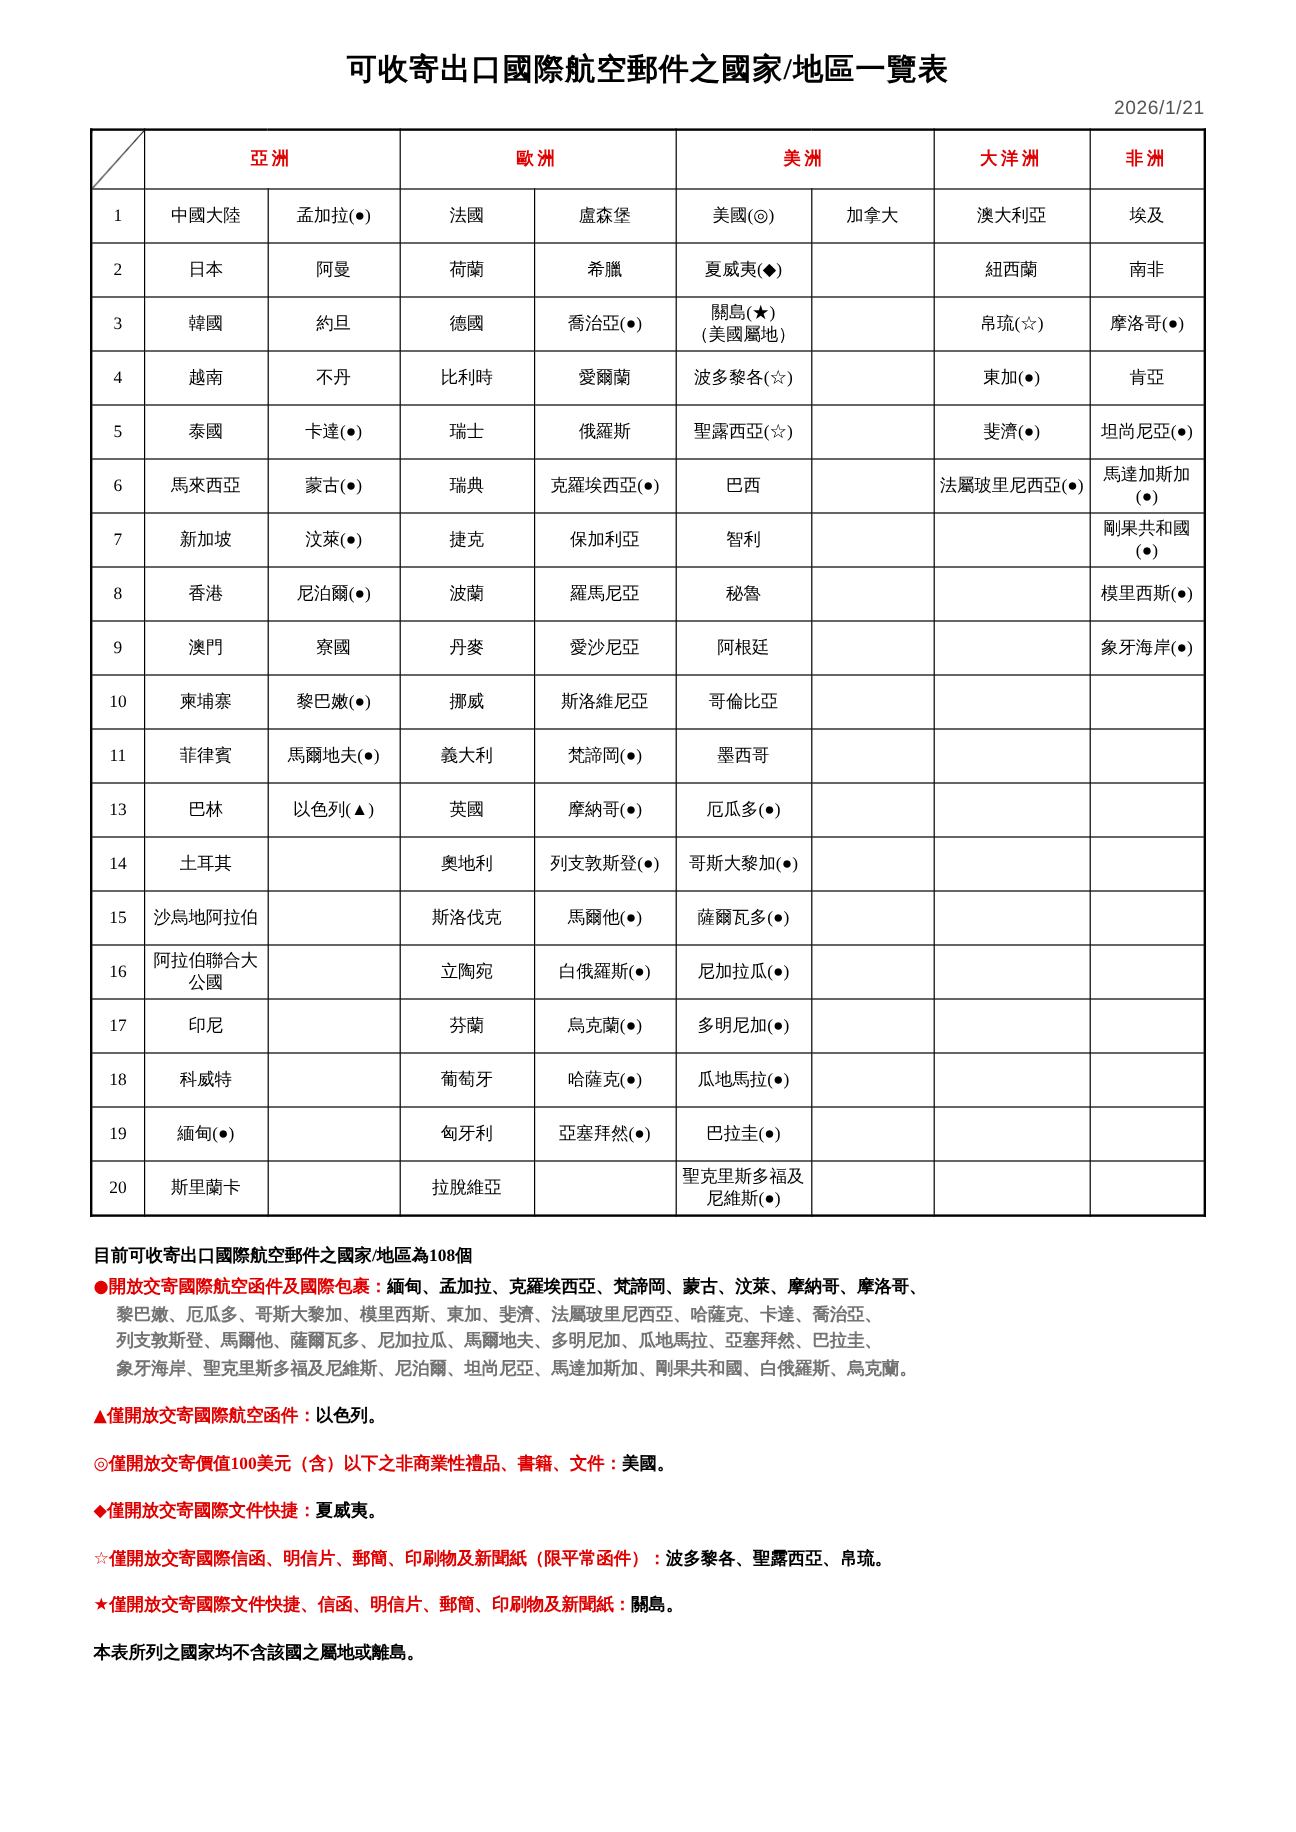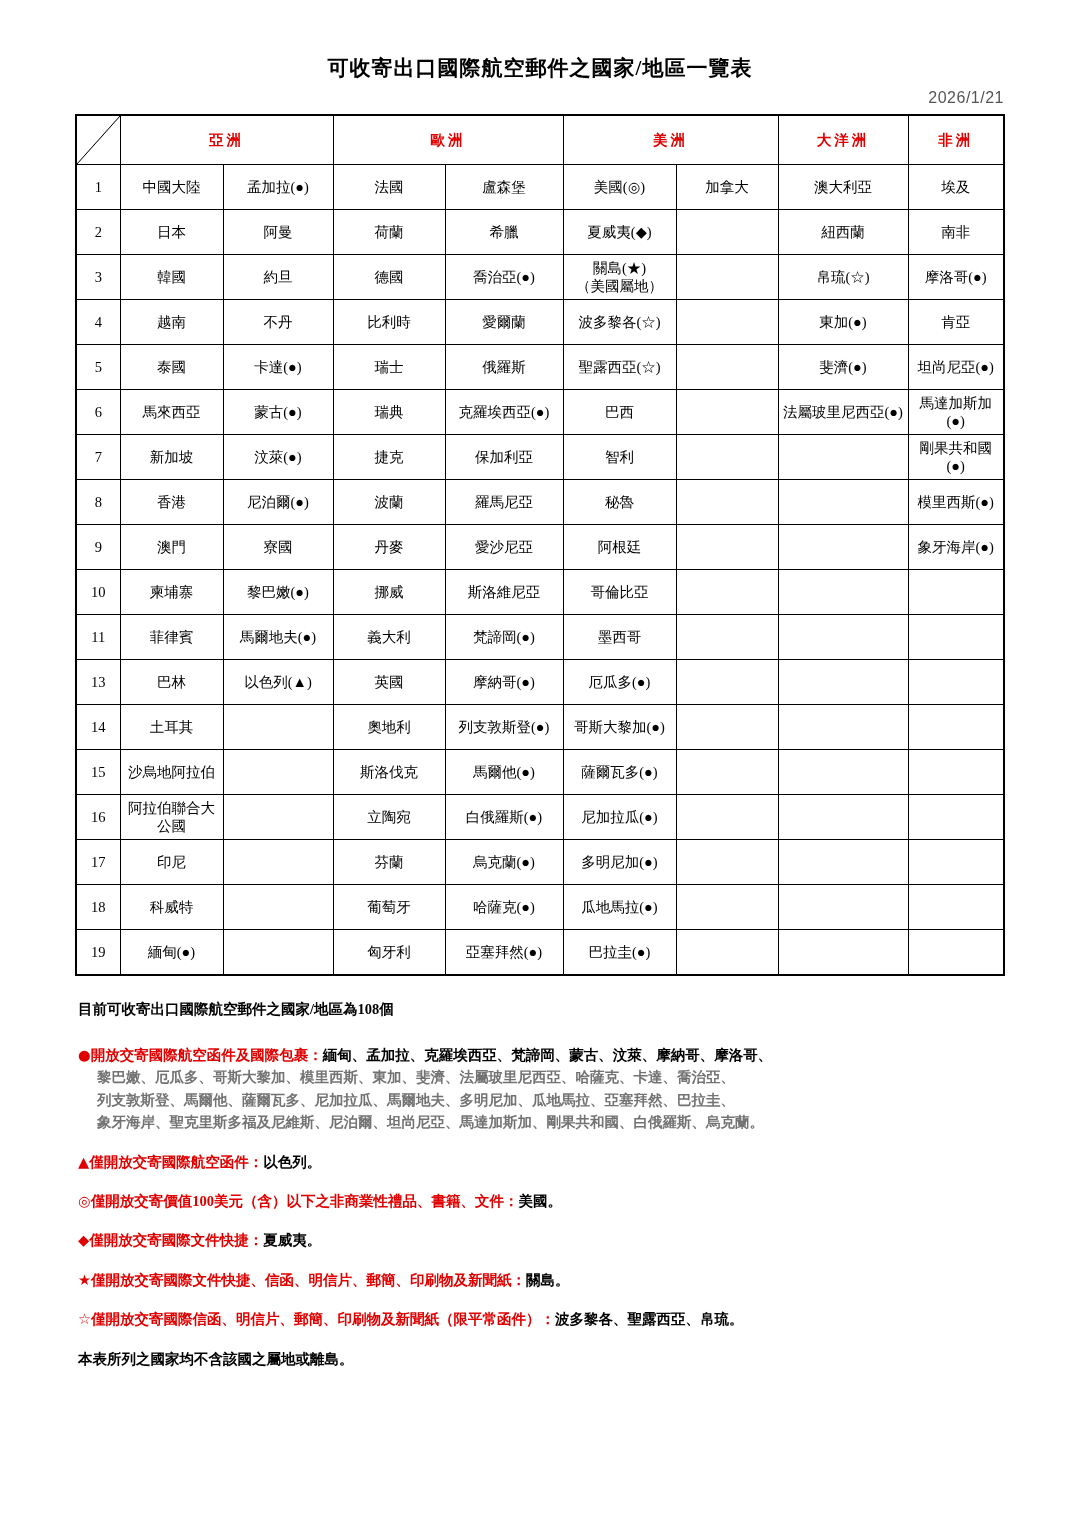--- a/index.html
+++ b/index.html
@@ -16,24 +16,24 @@
     overflow: hidden;
   }
   .page {
     width: 1080px;
     height: 1527px;
     position: relative;
     box-sizing: border-box;
   }
   .doc-title {
     text-align: center;
-    font-size: 21px;
+    font-size: 25px;
     font-weight: bold;
     letter-spacing: 1px;
-    padding-top: 56px;
+    padding-top: 44px;
     line-height: 1.2;
     font-family: "Liberation Serif", "DejaVu Serif", serif;
   }
   .date-line {
     text-align: right;
     font-size: 16px;
     color: #555555;
     padding-right: 76px;
     padding-top: 8px;
     font-family: "Liberation Sans", sans-serif;
@@ -105,21 +105,21 @@
     font-family: "Liberation Serif", "DejaVu Serif", serif;
   }
   .note.black { color: #000000; }
   .note.red   { color: #e00000; }
   .note.red .tail { color: #000000; }
   .note .cont {
     display: block;
     padding-left: 19px;
     color: #737373;
   }
-  .note.count { margin-bottom: 23px; }
+  .note.count { margin-bottom: 4px; }
   .sym { font-family: "DejaVu Sans", sans-serif; }
 </style>
 </head>
 <body>
 
 <div class="page">
 
   <div class="doc-title">可收寄出口國際航空郵件之國家/地區一覽表</div>
 
   <div class="date-line">2026/1/21</div>
@@ -338,20 +338,31 @@
           <td class="num-cell">19</td>
           <td>緬甸(●)</td>
           <td></td>
           <td>匈牙利</td>
           <td>亞塞拜然(●)</td>
           <td>巴拉圭(●)</td>
           <td></td>
           <td></td>
           <td></td>
         </tr>
+        <tr class="data-row">
+          <td class="num-cell">20</td>
+          <td>斯里蘭卡</td>
+          <td></td>
+          <td>拉脫維亞</td>
+          <td></td>
+          <td>聖克里斯多福及尼維斯(●)</td>
+          <td></td>
+          <td></td>
+          <td></td>
+        </tr>
       </tbody>
   </table>
 
   <div class="notes">
 
     <div class="note black count">目前可收寄出口國際航空郵件之國家/地區為108個</div>
 
     <div class="note red">
       <span class="sym">●</span><span>開放交寄國際航空函件及國際包裹：</span><span class="tail">緬甸、孟加拉、克羅埃西亞、梵諦岡、蒙古、汶萊、摩納哥、摩洛哥、</span>
       <span class="cont">黎巴嫩、厄瓜多、哥斯大黎加、模里西斯、東加、斐濟、法屬玻里尼西亞、哈薩克、卡達、喬治亞、</span>
@@ -365,24 +376,24 @@
 
     <div class="note red">
       <span class="sym">◎</span><span>僅開放交寄價值100美元（含）以下之非商業性禮品、書籍、文件：</span><span class="tail">美國。</span>
     </div>
 
     <div class="note red">
       <span class="sym">◆</span><span>僅開放交寄國際文件快捷：</span><span class="tail">夏威夷。</span>
     </div>
 
     <div class="note red">
+      <span class="sym">☆</span><span>僅開放交寄國際信函、明信片、郵簡、印刷物及新聞紙（限平常函件）：</span><span class="tail">波多黎各、聖露西亞、帛琉。</span>
+    </div>
+
+    <div class="note red">
       <span class="sym">★</span><span>僅開放交寄國際文件快捷、信函、明信片、郵簡、印刷物及新聞紙：</span><span class="tail">關島。</span>
     </div>
 
-    <div class="note red">
-      <span class="sym">☆</span><span>僅開放交寄國際信函、明信片、郵簡、印刷物及新聞紙（限平常函件）：</span><span class="tail">波多黎各、聖露西亞、帛琉。</span>
-    </div>
-
     <div class="note black">本表所列之國家均不含該國之屬地或離島。</div>
 
   </div>
 
 </div>
 
 </body></html>

